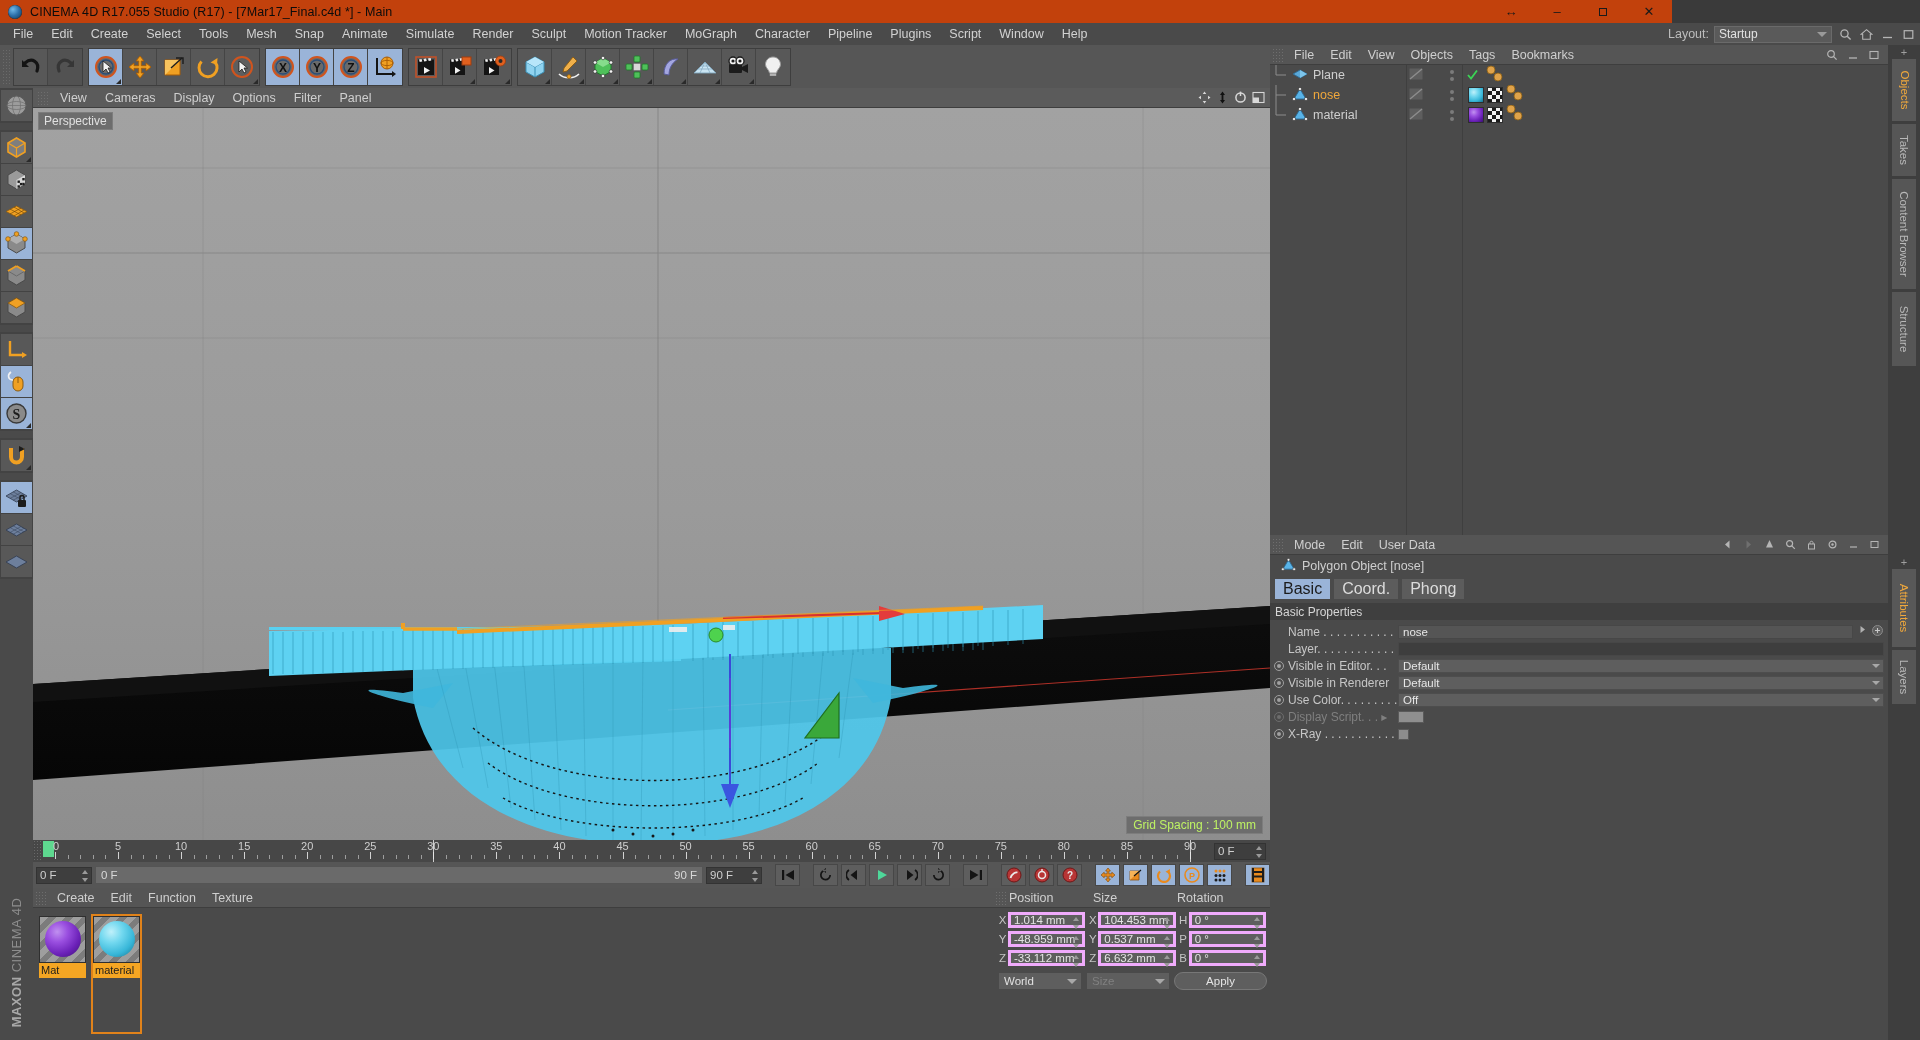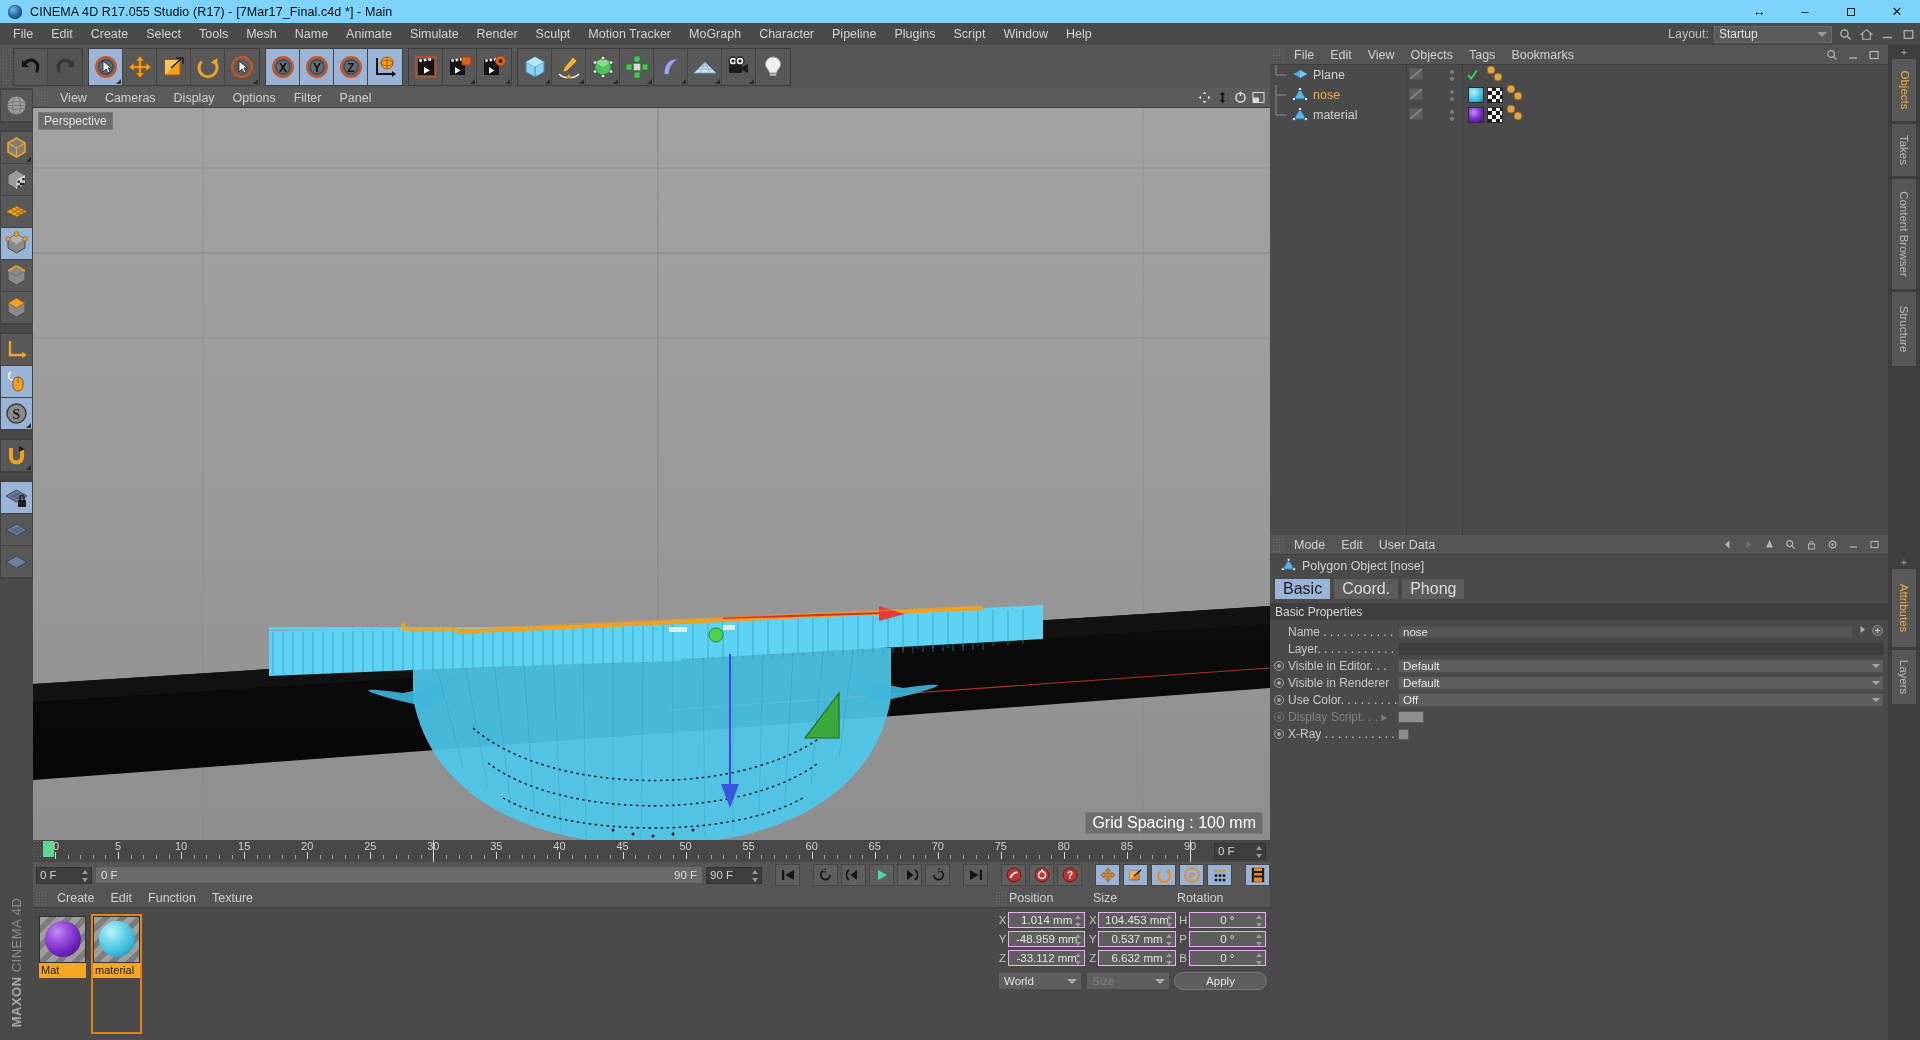--- a/index.html
+++ b/index.html
@@ -8,22 +8,22 @@
     font-family: "Liberation Sans", sans-serif;
     font-size: 12.5px;
     background:#3a3a3a;
     color:#c8c8c8;
     -webkit-font-smoothing:antialiased;
   }
   .app { position:relative; width:1920px; height:1040px; }
 
   
   .titlebar{
-    position:absolute; left:0; top:0; width:1920px; height:23px;
-    background:#7dd3fc; color:#101010; display:flex; align-items:center;
+    position:absolute; left:0; top:0; width:1672px; height:23px;
+    background:#c2410c; color:#101010; display:flex; align-items:center;
   }
   .titlebar .tb-icon{
     width:14px;height:14px;border-radius:50%;margin:0 8px 0 8px;
     background:radial-gradient(circle at 35% 32%, #6fb8e8 0%, #2b6ea8 48%, #16384f 100%);
     box-shadow:inset 0 0 1px #000;
   }
   .titlebar .tb-text{font-size:12.5px;color:#0c0c0c;letter-spacing:.1px;}
   .titlebar .tb-btns{margin-left:auto;display:flex;align-items:center;height:23px;}
   .titlebar .tb-btn{
     width:46px;height:23px;display:flex;align-items:center;justify-content:center;
@@ -108,22 +108,22 @@
   }
   .vp-menu .vmi{padding:1px 9px;font-size:12.5px;color:#cfcfcf;}
   .vp-menu .vp-nav{margin-left:auto;display:flex;align-items:center;gap:3px;padding-right:4px;}
   .vp-nav .nv{width:15px;height:15px;display:flex;align-items:center;justify-content:center;color:#d8d8d8;}
   .vp-canvas{position:relative;width:1237px;height:732px;overflow:hidden;background:#9a9a9a;}
   .vp-label{
     position:absolute;left:5px;top:4px;background:#6d6d6d;color:#e0e0e0;
     font-size:12px;padding:1px 5px;z-index:6;border:1px solid #7d7d7d;
   }
   .grid-spacing{
-    position:absolute;right:7px;bottom:6px;background:#6d6d6d;color:#ffffff;
-    font-size:16px;padding:1px 6px;z-index:6;border:1px solid #7d7d7d;
+    position:absolute;right:7px;bottom:6px;background:#6d6d6d;color:#bef264;
+    font-size:12px;padding:1px 6px;z-index:6;border:1px solid #7d7d7d;
   }
 
   
   .timeline{position:absolute;left:33px;top:840px;width:1237px;height:22px;background:#474747;display:flex;}
   .tl-grip{width:10px;background-image:radial-gradient(#6a6a6a 34%, transparent 36%);background-size:3px 3px;}
   .tl-ruler{flex:1;position:relative;background:#474747;}
   .tl-green{position:absolute;left:0;top:1px;width:11px;height:16px;background:#5ed88f;}
   .tl-tick{position:absolute;bottom:3px;width:1px;background:#bdbdbd;}
   .tl-num{position:absolute;top:0px;font-size:11px;color:#cfcfcf;transform:translateX(-50%);}
   .tl-right{width:60px;background:#474747;display:flex;align-items:center;justify-content:center;}
@@ -180,24 +180,23 @@
   .mat-item.sel{outline:2px solid #e0821a;outline-offset:0;}
 
   
   .coordmgr{position:absolute;left:995px;top:888px;width:275px;height:152px;background:#4a4a4a;}
   .coord-head{display:flex;height:20px;background:#555;align-items:center;border-bottom:1px solid #3e3e3e;}
   .coord-head .ch{font-size:12.5px;color:#d0d0d0;}
   .coord-rows{padding:3px 2px 0 2px;}
   .coord-row{display:flex;align-items:center;height:17px;margin-bottom:2px;}
   .axis-lbl{width:11px;font-size:11.5px;color:#c4c4c4;text-align:center;}
   .coord-field{
-    flex:1;height:16px;background:#5e5e5e;border:1px solid #f0abfc;position:relative;
+    flex:1;height:16px;background:#5e5e5e;border:3px solid #f0abfc;position:relative;
     display:flex;align-items:center;padding:0 3px;font-size:11.5px;color:#e4e4e4;
     margin-right:2px;
-    justify-content:center;
   }
   .coord-bottom{display:flex;align-items:center;gap:4px;padding:4px 3px;}
   .dd{
     height:18px;background:#5e5e5e;border:1px solid #4a4a4a;display:flex;align-items:center;
     padding:0 5px;font-size:11.5px;color:#e0e0e0;position:relative;
   }
   .dd .arr{position:absolute;right:4px;top:6px;width:0;height:0;
     border-left:5px solid transparent;border-right:5px solid transparent;border-top:5px solid #a8a8a8;}
   .dd.off{color:#808080;}
   .apply-btn{
@@ -289,21 +288,21 @@
     </div>
   </div>
 
   <div class="menubar">
     <div class="mi">File</div>
     <div class="mi">Edit</div>
     <div class="mi">Create</div>
     <div class="mi">Select</div>
     <div class="mi">Tools</div>
     <div class="mi">Mesh</div>
-    <div class="mi">Name</div>
+    <div class="mi">Snap</div>
     <div class="mi">Animate</div>
     <div class="mi">Simulate</div>
     <div class="mi">Render</div>
     <div class="mi">Sculpt</div>
     <div class="mi">Motion Tracker</div>
     <div class="mi">MoGraph</div>
     <div class="mi">Character</div>
     <div class="mi">Pipeline</div>
     <div class="mi">Plugins</div>
     <div class="mi">Script</div>

